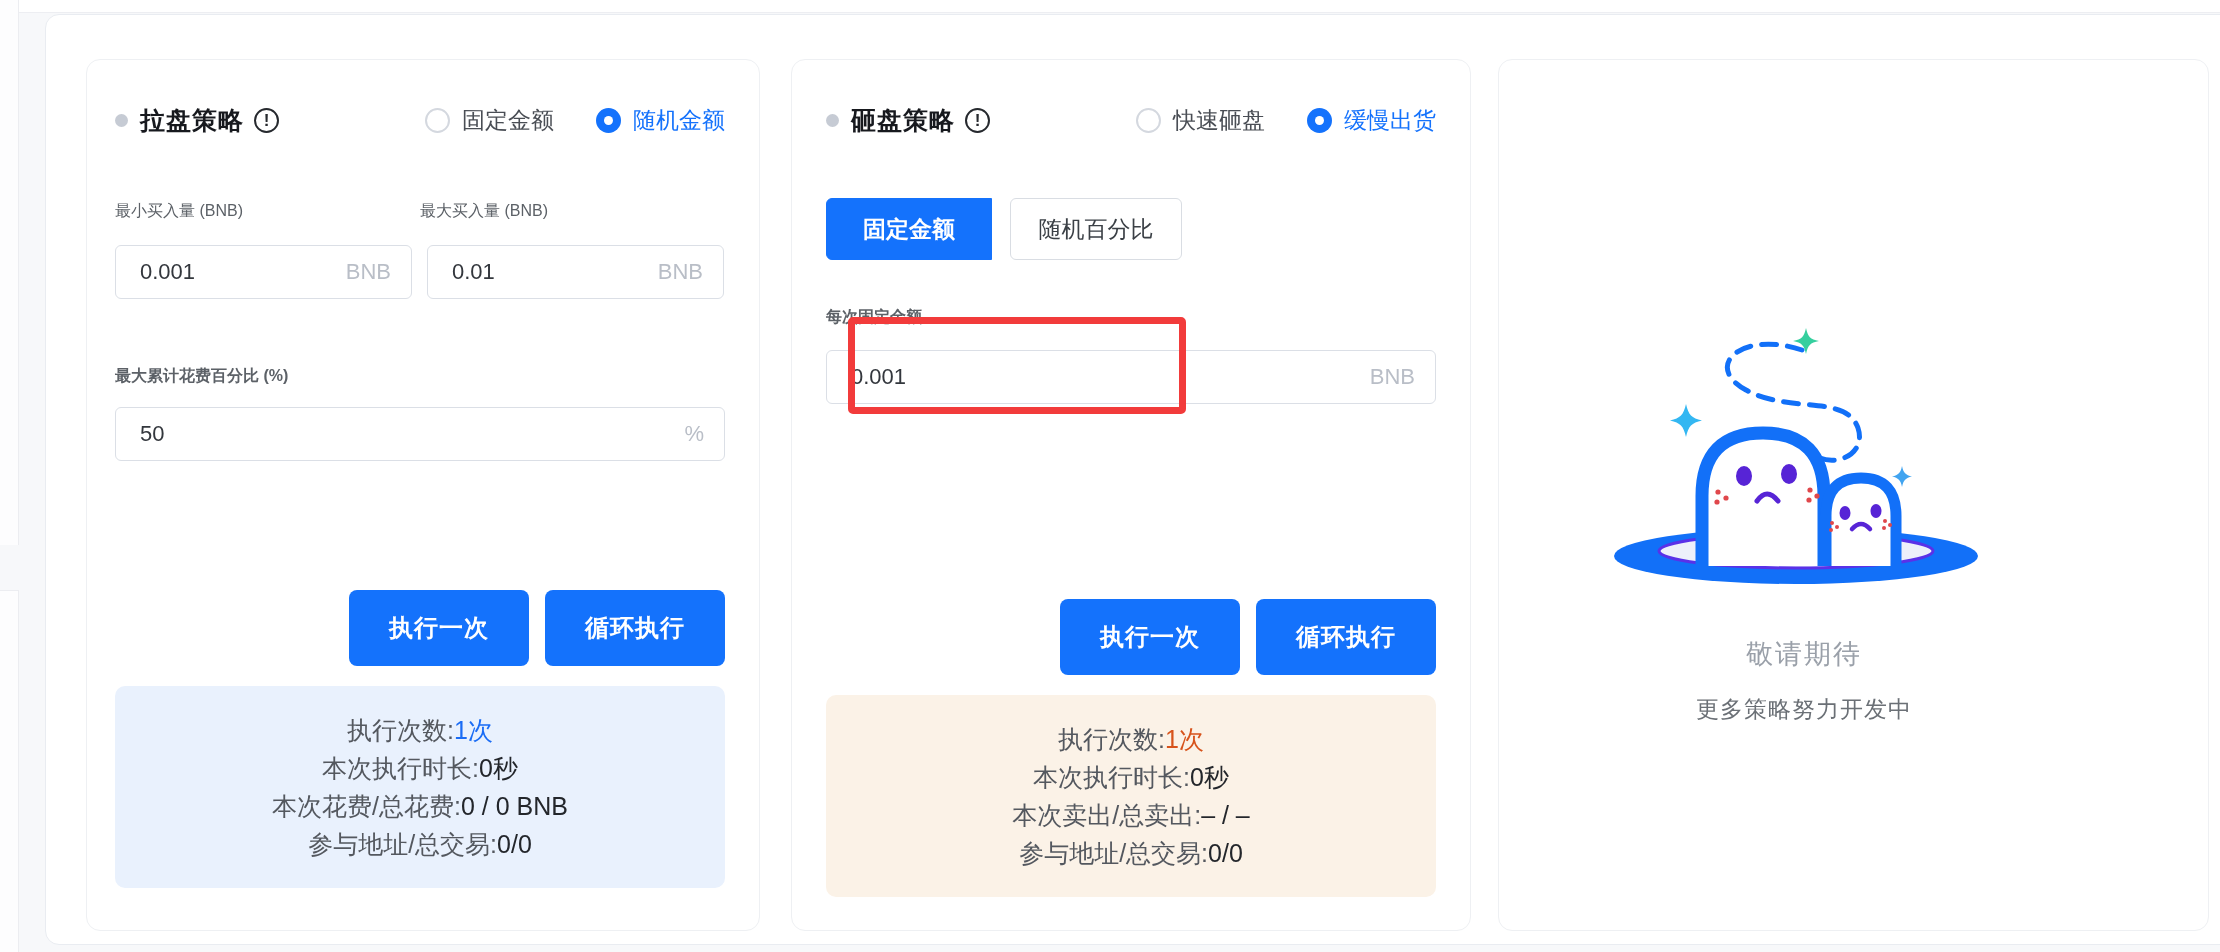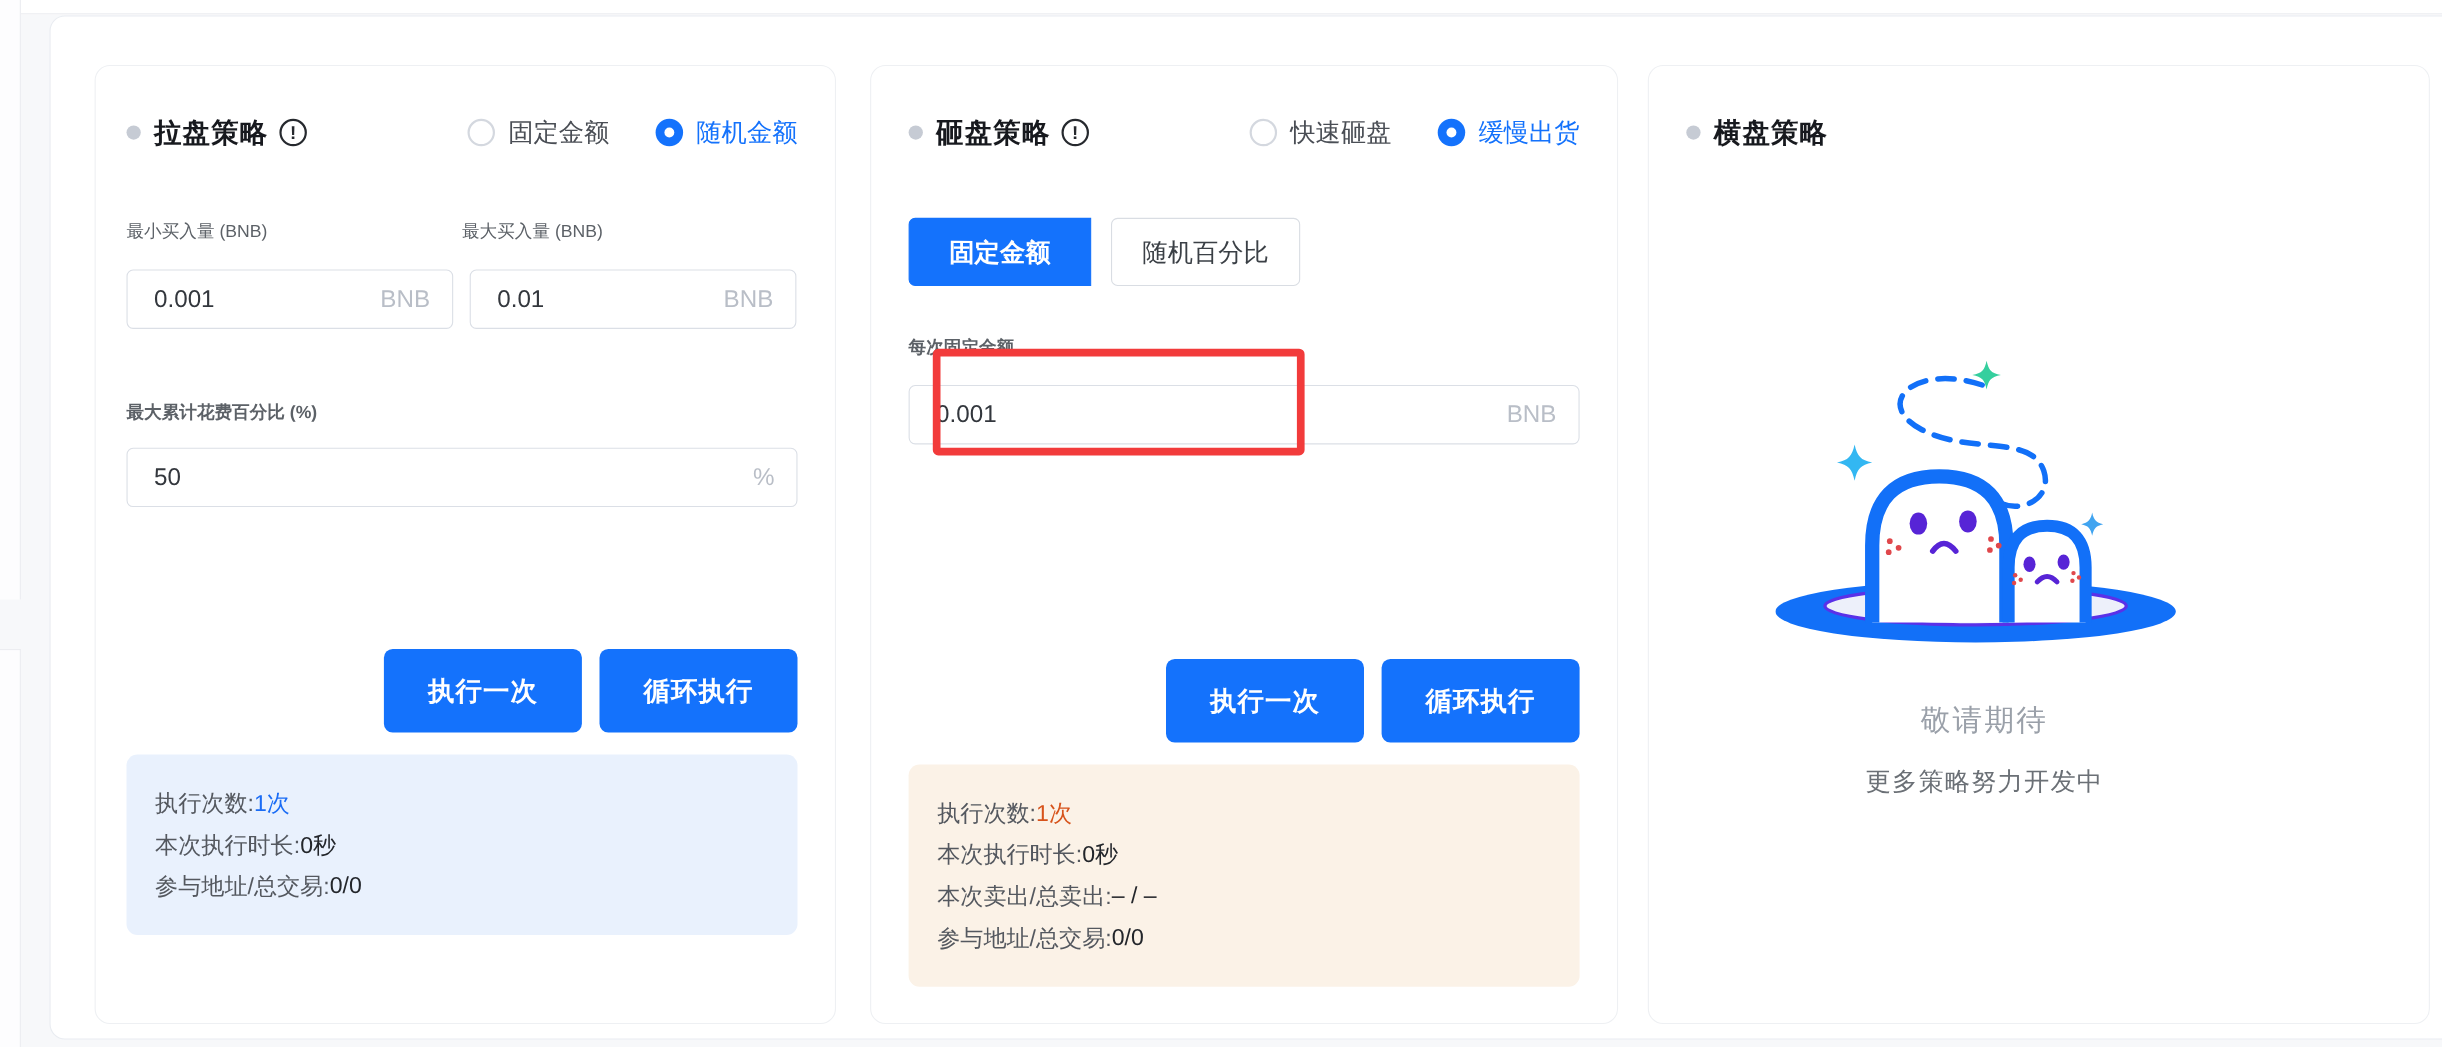--- a/index.html
+++ b/index.html
@@ -55,21 +55,21 @@
 
   .btn-row { display:flex; justify-content:flex-end; gap:16px; }
   .pump .btn-row { margin-top:129px; }
   .dump .btn-row { margin-top:195px; }
   .exec-btn { width:180px; height:76px; border:none; border-radius:8px; background:#1472fc; color:#fff;
               font-size:24px; font-weight:600; font-family:inherit; cursor:pointer; letter-spacing:1px; }
 
   .stats-box { margin-top:20px; border-radius:10px; padding:25px 26px; }
   .stats-box.blue { background:#e9f1fd; }
   .stats-box.orange { background:#fbf2e7; }
-  .stat-row { display:flex; justify-content:flex-start; align-items:center; height:38px; font-size:21px; }
+  .stat-row { display:flex; justify-content:center; align-items:center; height:38px; font-size:25px; }
   .stat-label { color:#54585f; }
   .stat-value { color:#23262b; }
   .stat-value.hl-blue { color:#1a6cf5; }
   .stat-value.hl-orange { color:#d7531b; }
 
   
   .tab-row { display:flex; margin-top:62px; position:relative; }
   .tab { height:62px; display:flex; align-items:center; justify-content:center; font-size:23px;
          color:#3b4046; background:#fff; border:1px solid #d9dde3; cursor:pointer; white-space:nowrap; }
   .tab.t1 { width:166px; border-radius:6px 0 0 6px; }
@@ -142,20 +142,24 @@
     <div class="stats-box blue">
       <div class="stat-row">
         <span class="stat-label">执行次数:</span>
         <span class="stat-value hl-blue">1次</span>
       </div>
       <div class="stat-row">
         <span class="stat-label">本次执行时长:</span>
         <span class="stat-value">0秒</span>
       </div>
       <div class="stat-row">
+        <span class="stat-label">本次花费/总花费:</span>
+        <span class="stat-value">0 / 0 BNB</span>
+      </div>
+      <div class="stat-row">
         <span class="stat-label">参与地址/总交易:</span>
         <span class="stat-value">0/0</span>
       </div>
     </div>
   </div>
 
   <div class="card dump">
     <div class="card-header">
       <span class="bullet"></span>
       <span class="card-title">砸盘策略</span>
@@ -203,24 +207,20 @@
         <span class="stat-value">– / –</span>
       </div>
       <div class="stat-row">
         <span class="stat-label">参与地址/总交易:</span>
         <span class="stat-value">0/0</span>
       </div>
     </div>
   </div>
 
   <div class="card side">
-    <div class="card-header">
-      <span class="bullet"></span>
-      <span class="card-title">横盘策略</span>
-    </div>
 
     <div class="empty-wrap">
       <svg width="380" height="270" viewBox="0 0 380 270">
 
         <path d="M188,22 C128,2 88,38 132,62 C176,86 232,66 244,100 C252,124 226,138 206,130" fill="none" stroke="#1270f8" stroke-width="5" stroke-linecap="round" stroke-dasharray="15 11"></path>
 
         <path d="M192,0 C194,9 196,11 205,13 C196,15 194,17 192,26 C190,17 188,15 179,13 C188,11 190,9 192,0 Z" fill="#35cf9e"></path>
         <path d="M72,76 C74.5,87 77.5,90 88,92.5 C77.5,95 74.5,98 72,109 C69.5,98 66.5,95 56,92.5 C66.5,90 69.5,87 72,76 Z" fill="#33b7f2"></path>
         <path d="M288,138 C289.5,145 291.5,147 298,148.5 C291.5,150 289.5,152 288,159 C286.5,152 284.5,150 278,148.5 C284.5,147 286.5,145 288,138 Z" fill="#41a4f0"></path>
 

